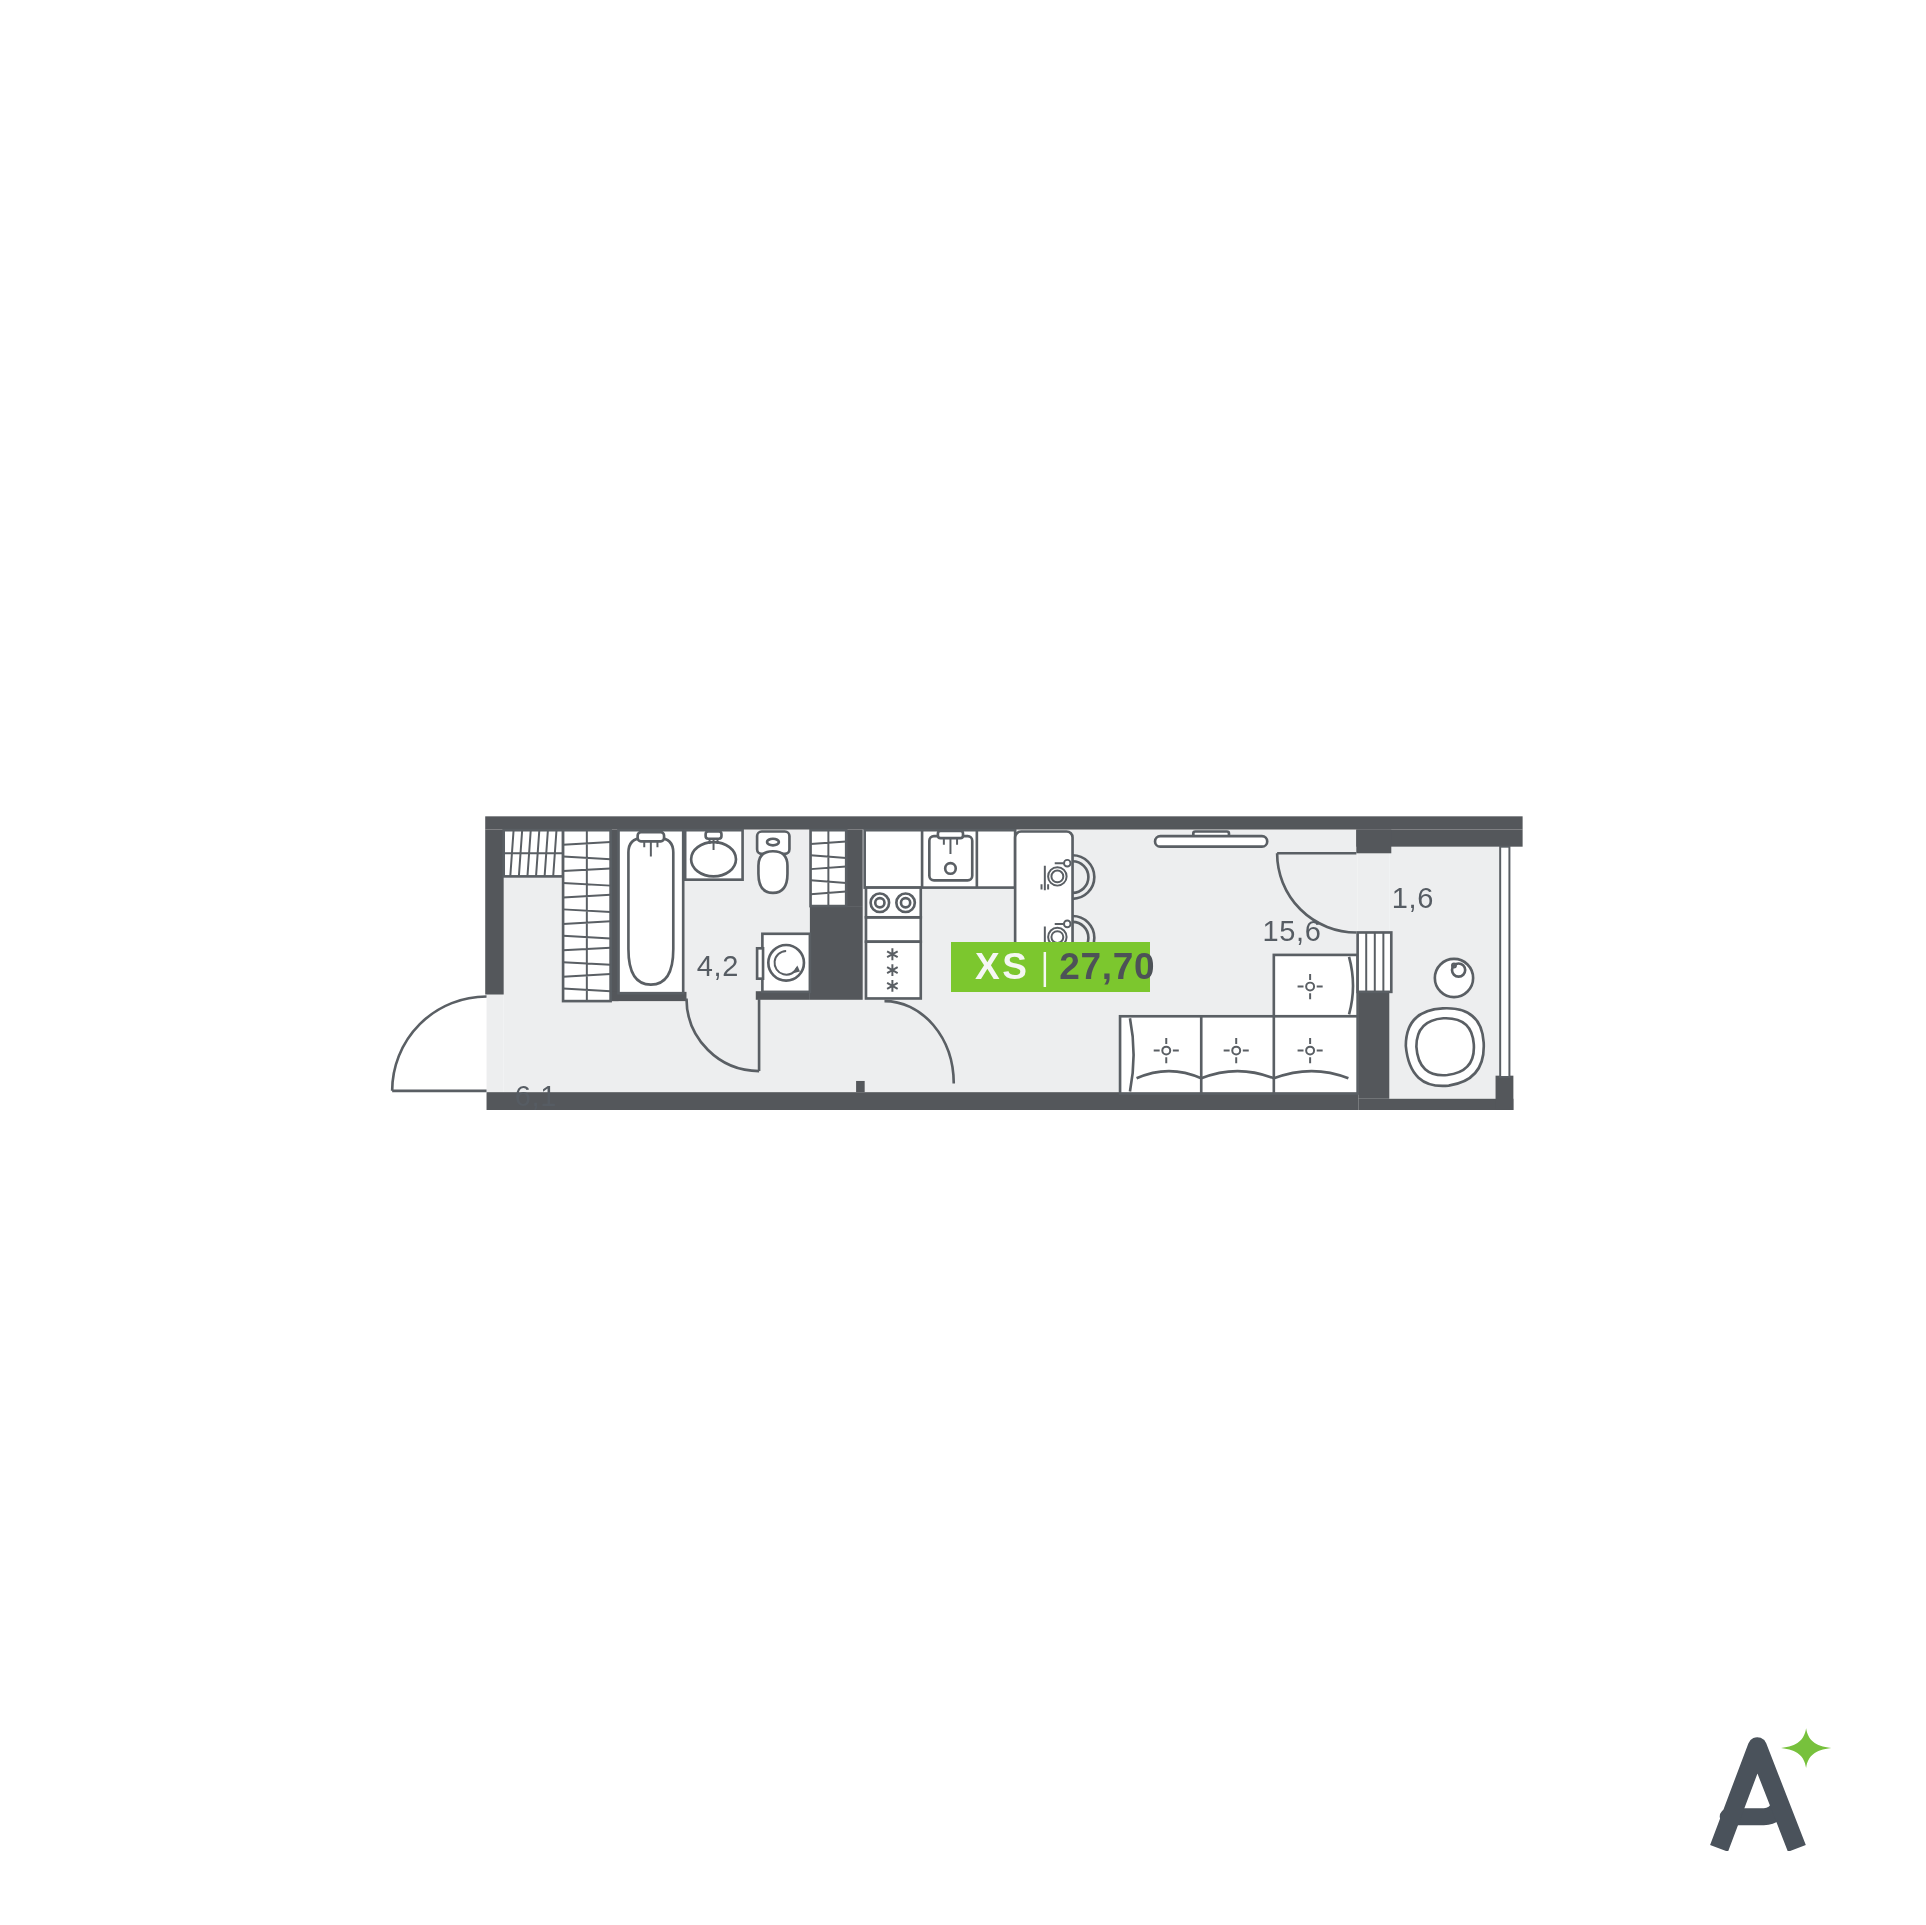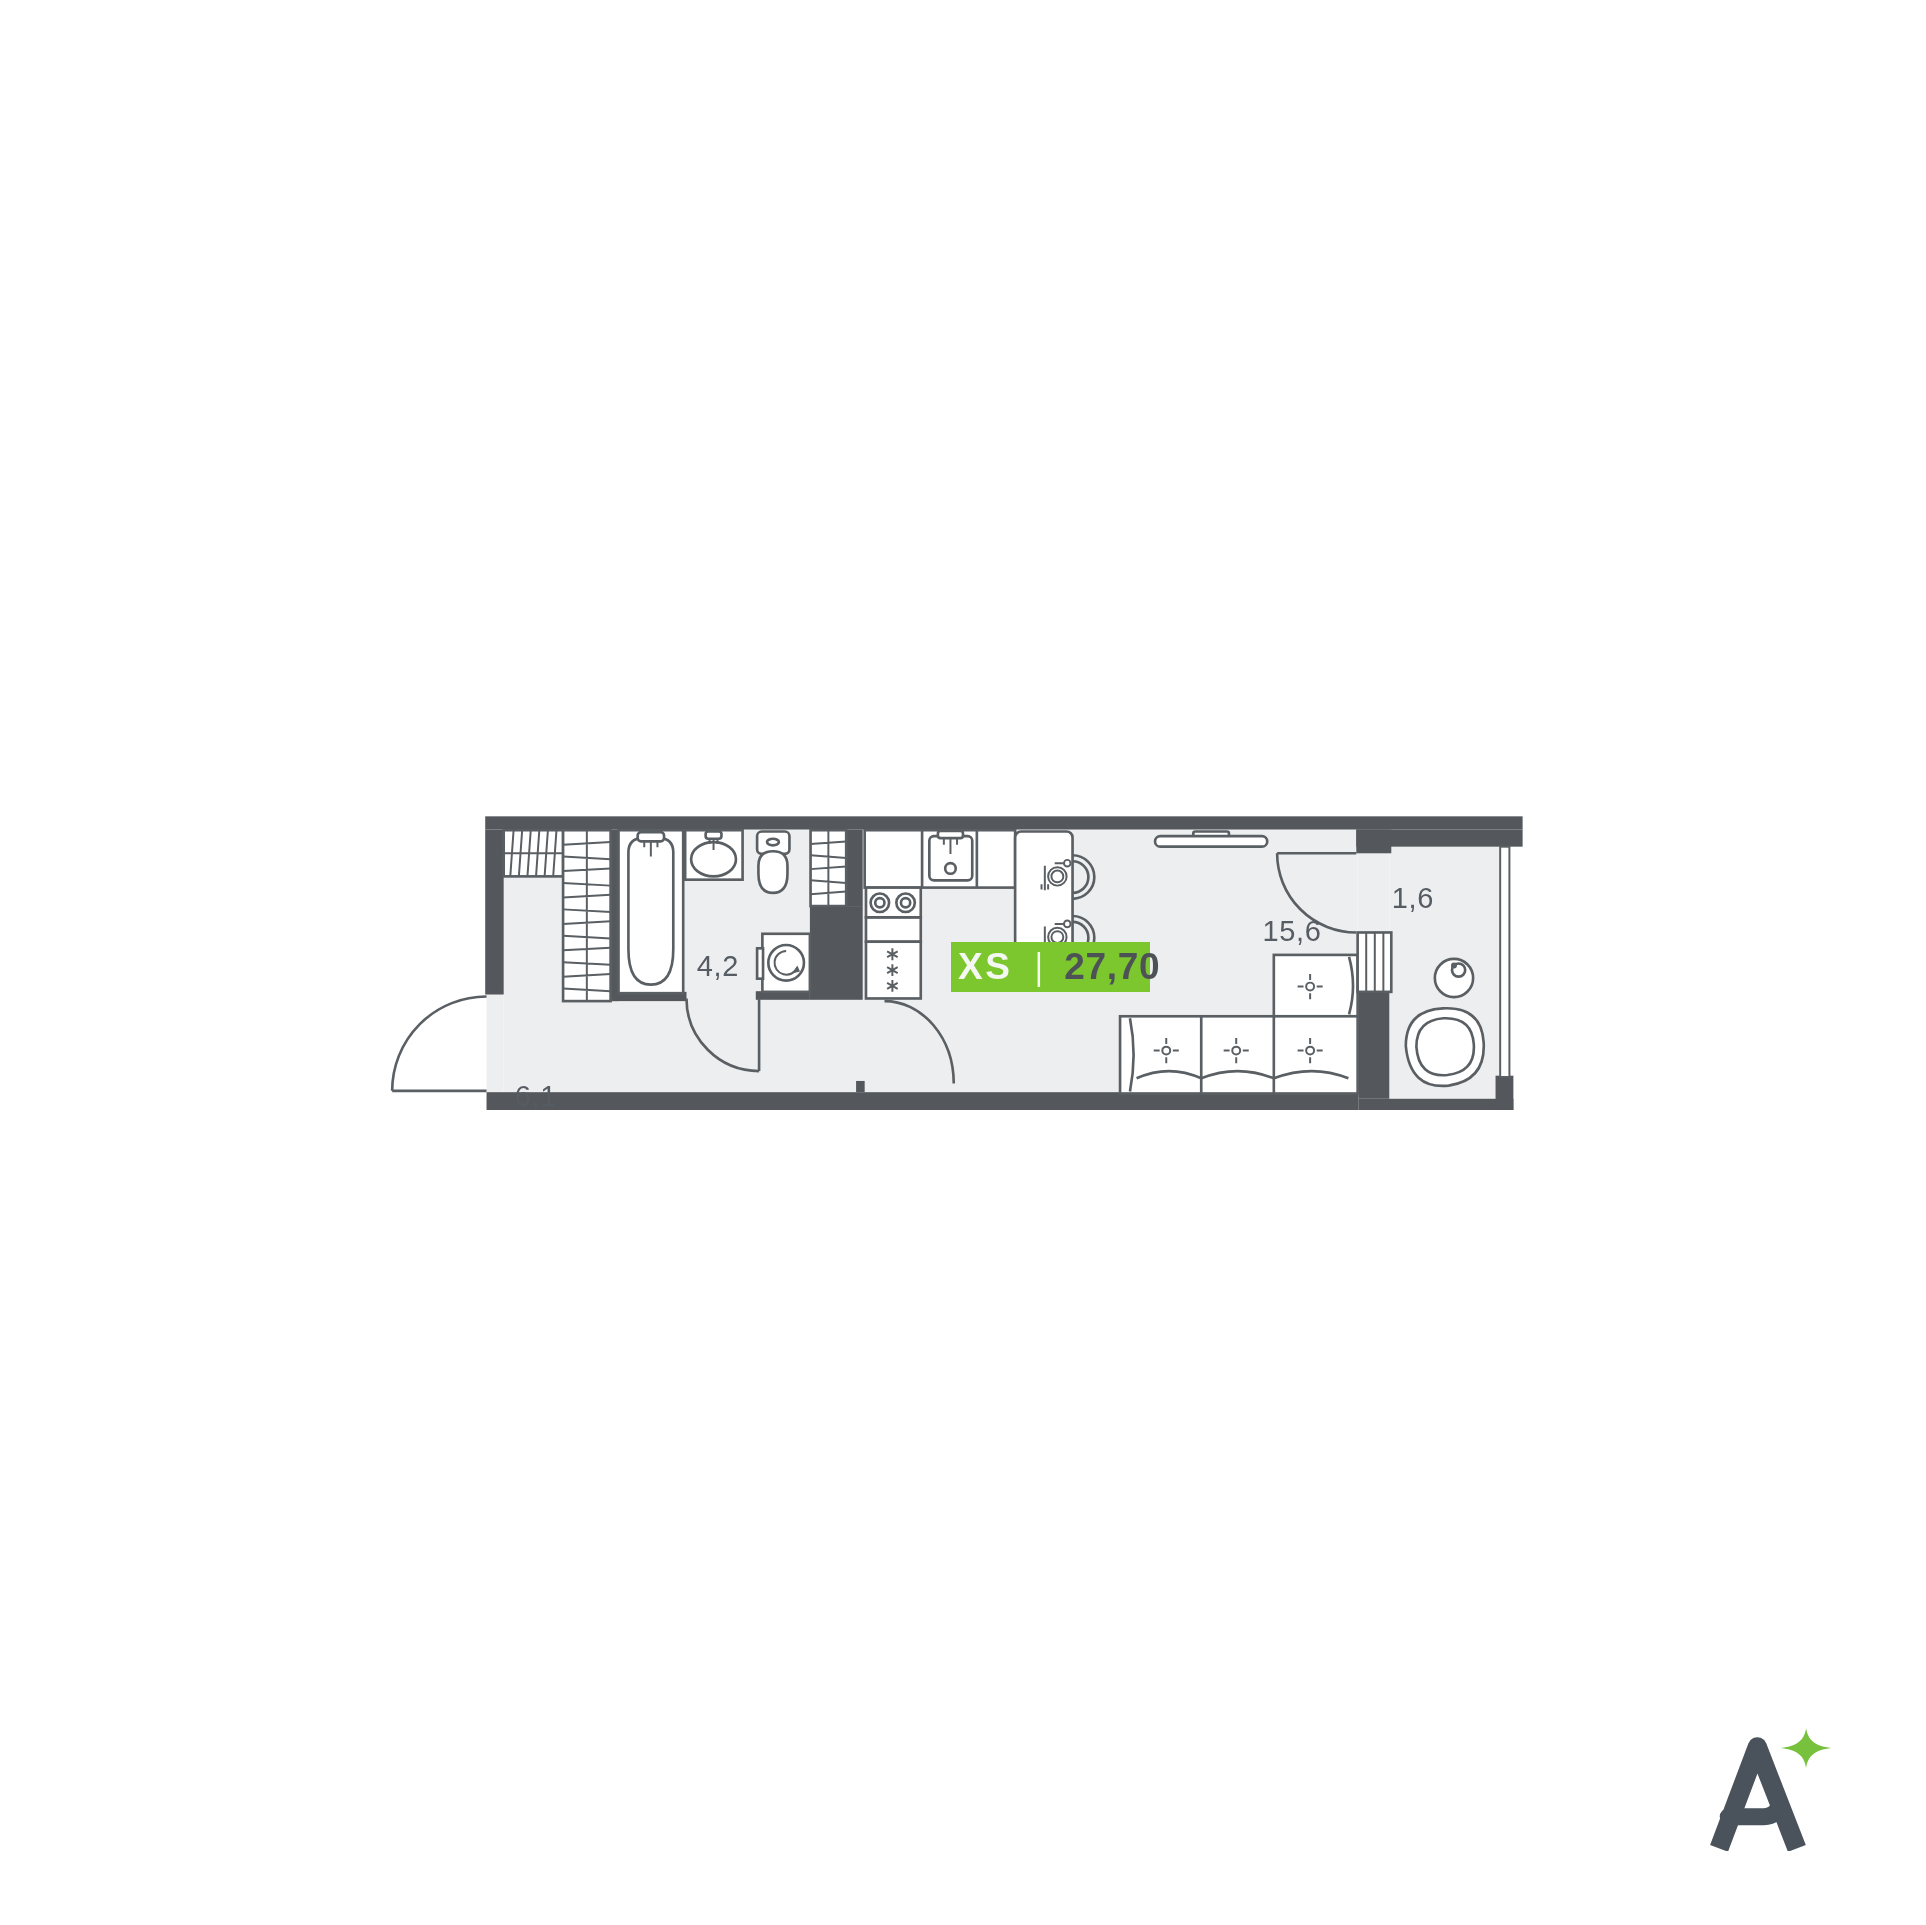--- a/index.html
+++ b/index.html
@@ -39,22 +39,22 @@
     letter-spacing:0.7px;
     color:var(--label);
     white-space:nowrap;
   }
   .area-badge{
     position:absolute;
     left:951px;top:942px;
     width:199px;height:50px;
     background:var(--badge_bg);
     display:flex;align-items:center;
-    padding-left:7px;
-    gap:21px;
+    padding-left:24px;
+    gap:10px;
     font-size:37px;font-weight:700;
     white-space:nowrap;
   }
   .area-badge .size{color:var(--badge_label);letter-spacing:2.6px;}
   .area-badge .sep{color:var(--badge_label);font-weight:400;transform:scaleX(.8);}
   .area-badge .value{color:var(--badge_value);letter-spacing:0.7px;}
 
   .logo{
     position:absolute;
     left:1707px;top:1727px;

